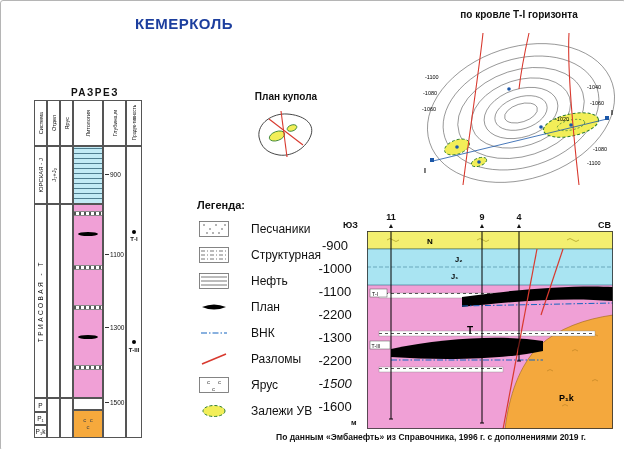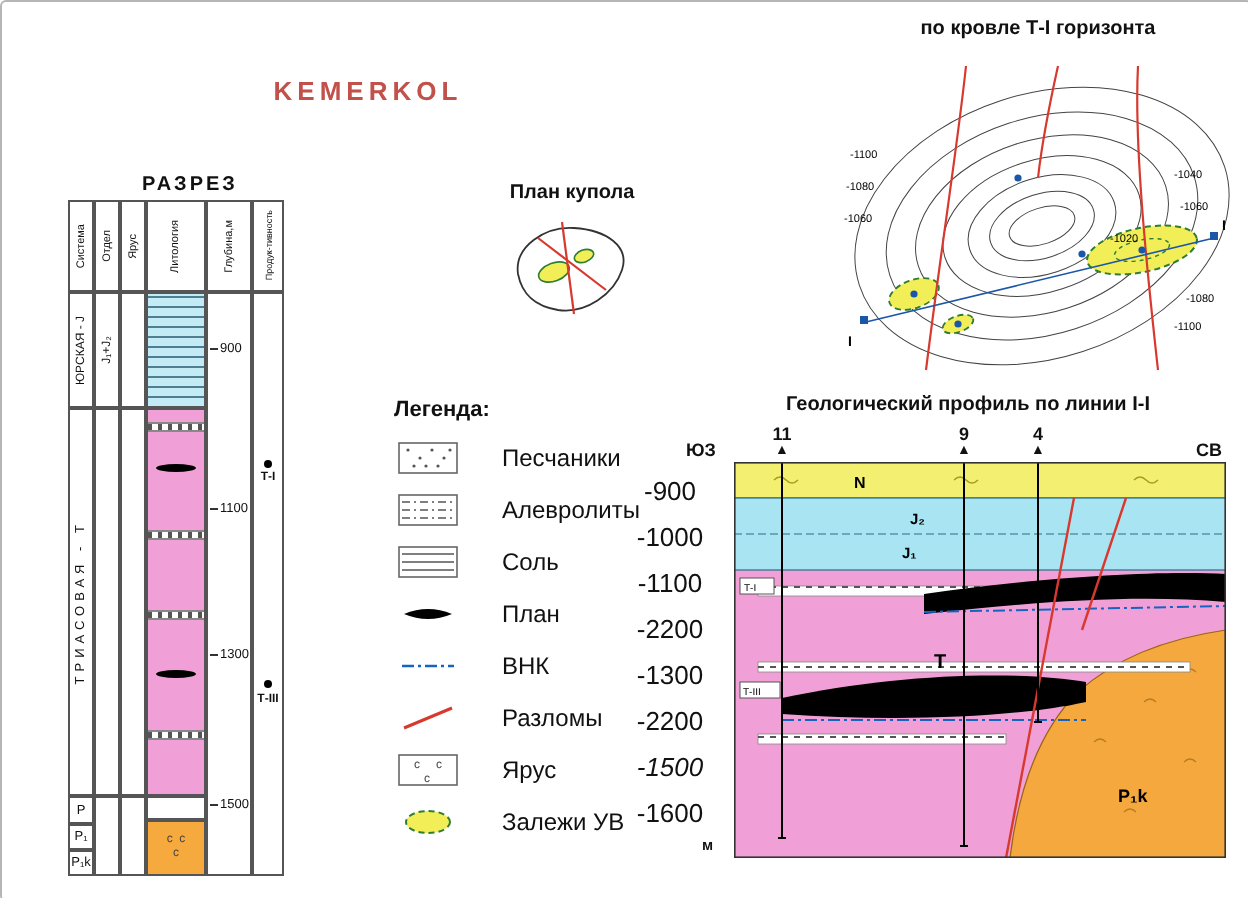--- a/index.html
+++ b/index.html
@@ -36,21 +36,21 @@
   .wtri{font-size:7px;display:block;line-height:7px;}
   .dl{position:absolute;left:317px;width:34px;text-align:center;font-size:13px;}
   .unit{position:absolute;left:350px;top:417px;font-size:7.5px;font-weight:bold;}
   .footer{left:250px;top:431px;width:360px;text-align:center;font-size:8.5px;font-weight:bold;}
 </style>
 </head>
 <body>
 
 <div id="page">
 
-  <div class="abs t-en">KEMERKOL</div>
+  <div class="abs t-ru">КЕМЕРКОЛЬ</div>
 
   <div class="abs map-title">
     <div>по кровле Т-I горизонта</div>
   </div>
 
   <div class="abs razrez-title">РАЗРЕЗ</div>
   <div class="abs dome-title">План купола</div>
 
   <div class="abs strat">
 
@@ -170,33 +170,33 @@
 
   <div class="lrow" style="top:246px;">
     <svg width="30" height="16">
       <rect x="0.5" y="0.5" width="29" height="15" fill="#fff" stroke="#666" stroke-width="0.8"></rect>
       <g stroke="#555" stroke-width="0.8" stroke-dasharray="4 2 1 2">
           <line x1="2" y1="4" x2="28" y2="4"></line>
           <line x1="2" y1="8" x2="28" y2="8"></line>
           <line x1="2" y1="12" x2="28" y2="12"></line>
         </g>
     </svg>
-    <span class="llab">Алевролиты</span>
+    <span class="llab">Структурная</span>
   </div>
 
   <div class="lrow" style="top:272px;">
     <svg width="30" height="16">
       <rect x="0.5" y="0.5" width="29" height="15" fill="#fff" stroke="#666" stroke-width="0.8"></rect>
       <g stroke="#555" stroke-width="0.8">
           <line x1="2" y1="4" x2="28" y2="4"></line>
           <line x1="2" y1="8" x2="28" y2="8"></line>
           <line x1="2" y1="12" x2="28" y2="12"></line>
         </g>
     </svg>
-    <span class="llab">Соль</span>
+    <span class="llab">Нефть</span>
   </div>
 
   <div class="lrow" style="top:298px;">
     <svg width="30" height="16">
       <path d="M3,8 Q15,3 27,8 Q15,13 3,8 Z" fill="#000"></path>
     </svg>
     <span class="llab">План</span>
   </div>
 
   <div class="lrow" style="top:324px;">
@@ -264,21 +264,20 @@
       <text x="166" y="134">-1100</text>
       <text x="134" y="90">-1020</text>
       <text x="4" y="48">-1100</text>
       <text x="2" y="64">-1080</text>
       <text x="1" y="80">-1060</text>
       <text x="3" y="142" font-size="7" font-weight="bold">I</text>
       <text x="190" y="84" font-size="7" font-weight="bold">I</text>
     </g>
   </svg>
 
-  <div class="abs prof-title">Геологический профиль по линии I-I</div>
   <div class="abs dir" style="left:342px;top:219px;text-align:center;">ЮЗ</div>
   <div class="abs dir" style="left:597px;top:219px;">СВ</div>
 
   <div class="well" style="left:382px;">
     <span class="wnum">11</span>
     <span class="wtri">▲</span>
   </div>
   <div class="well" style="left:473px;">
     <span class="wnum">9</span>
     <span class="wtri">▲</span>
@@ -362,14 +361,15 @@
       <text x="60" y="13" font-size="8" font-weight="bold">N</text>
       <text x="88" y="31" font-size="7.5" font-weight="bold">J₂</text>
       <text x="84" y="48" font-size="7.5" font-weight="bold">J₁</text>
       <text x="100" y="103" font-size="10" font-weight="bold">Т</text>
       <text x="192" y="170" font-size="9" font-weight="bold">Р₁k</text>
       <text x="5" y="64.5" font-size="5">Т-I</text>
       <text x="4.5" y="116.5" font-size="5">Т-III</text>
     </g>
   </svg>
 
+  <div class="abs footer">По данным «Эмбанефть» из Справочника, 1996 г. с дополнениями 2019 г.</div>
 
 </div>
 
 </body></html>

